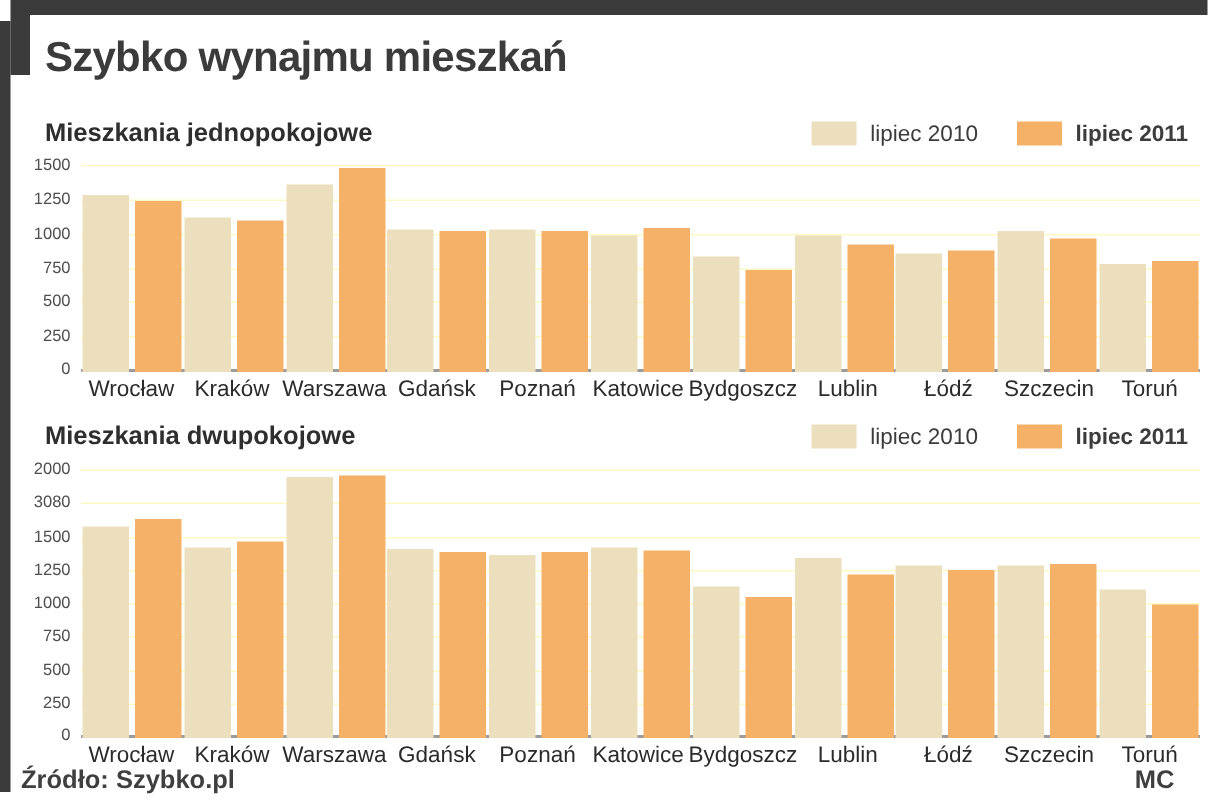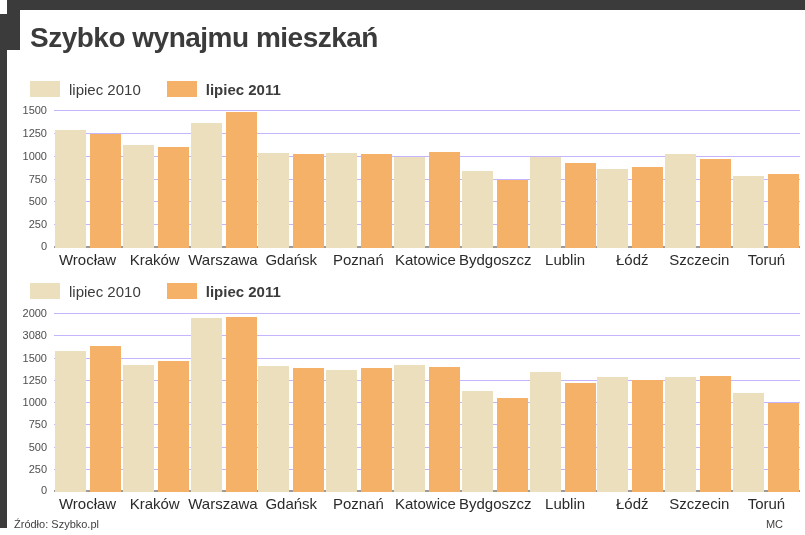--- a/index.html
+++ b/index.html
@@ -26,51 +26,52 @@
 
   .legend { display:flex; align-items:center;text-align:right; }
   .legend .swatch { width:30px; height:16px; display:inline-block; margin-right:9px; }
   .legend-label   { font-size:15px; color:#3c3c3c; margin-right:26px; }
   .legend-label:last-child { margin-right:8px;font-weight:bold; }
 
   .plot { position:relative; margin-left:40px; margin-top:9px; }
   #sec1 .plot { height:137px; }
   #sec2 .plot { height:178px; margin-top:10px; }
 
-  .gridline { position:absolute; left:0; right:0; height:1px; background:#c4b5fd; }
+  .gridline { position:absolute; left:0; right:0; height:1px; background:#fef9c3; }
   .gridline.baseline { height:2px; background:#9b9b9b; }
   .tick-label {
     position:absolute; left:-40px; top:-6px; width:33px;
     text-align:right; font-size:11px; color:#4f4f4f;
   }
 
   .bars { position:absolute; left:0; right:0; top:0; bottom:0; display:flex; align-items:flex-end; }
   .group { flex:1; display:flex; justify-content:center; align-items:flex-end; gap:4px; min-width:0; }
   .bar { width:31px; }
 
   .xaxis { display:flex; margin-left:40px; margin-top:3px; }
   .xlabel { flex:1; text-align:center; font-size:15px; color:#2b2b2b; white-space:nowrap; }
 
   .footer {
     position:absolute; left:14px; right:22px; bottom:5px;
     display:flex; justify-content:space-between;
-    font-size:11px; color:#3f3f3f;
+    font-size:17px; color:#3f3f3f;font-weight:bold;
   }
 </style>
 </head>
 <body>
 
 <div class="frame-top"></div>
 <div class="frame-corner"></div>
 <div class="frame-left"></div>
 
 <h1 class="page-title">Szybko wynajmu mieszkań</h1>
 
 <div class="section" id="sec1">
   <div class="sec-header">
+    <h2 class="sec-title">Mieszkania jednopokojowe</h2>
     <div class="legend">
       <span class="swatch" style="background: rgb(236, 223, 189);"></span>
       <span class="legend-label">lipiec 2010</span>
       <span class="swatch" style="background: rgb(244, 177, 103);"></span>
       <span class="legend-label">lipiec 2011</span>
     </div>
   </div>
   <div class="plot">
       <div class="gridline baseline" style="bottom: 0px;">
         <span class="tick-label">0</span>
@@ -150,20 +151,21 @@
       <div class="xlabel">Bydgoszcz</div>
       <div class="xlabel">Lublin</div>
       <div class="xlabel">Łódź</div>
       <div class="xlabel">Szczecin</div>
       <div class="xlabel">Toruń</div>
     </div>
 </div>
 
 <div class="section" id="sec2">
   <div class="sec-header">
+    <h2 class="sec-title">Mieszkania dwupokojowe</h2>
     <div class="legend">
       <span class="swatch" style="background: rgb(236, 223, 189);"></span>
       <span class="legend-label">lipiec 2010</span>
       <span class="swatch" style="background: rgb(244, 177, 103);"></span>
       <span class="legend-label">lipiec 2011</span>
     </div>
   </div>
   <div class="plot">
       <div class="gridline baseline" style="bottom: 0px;">
         <span class="tick-label">0</span>

